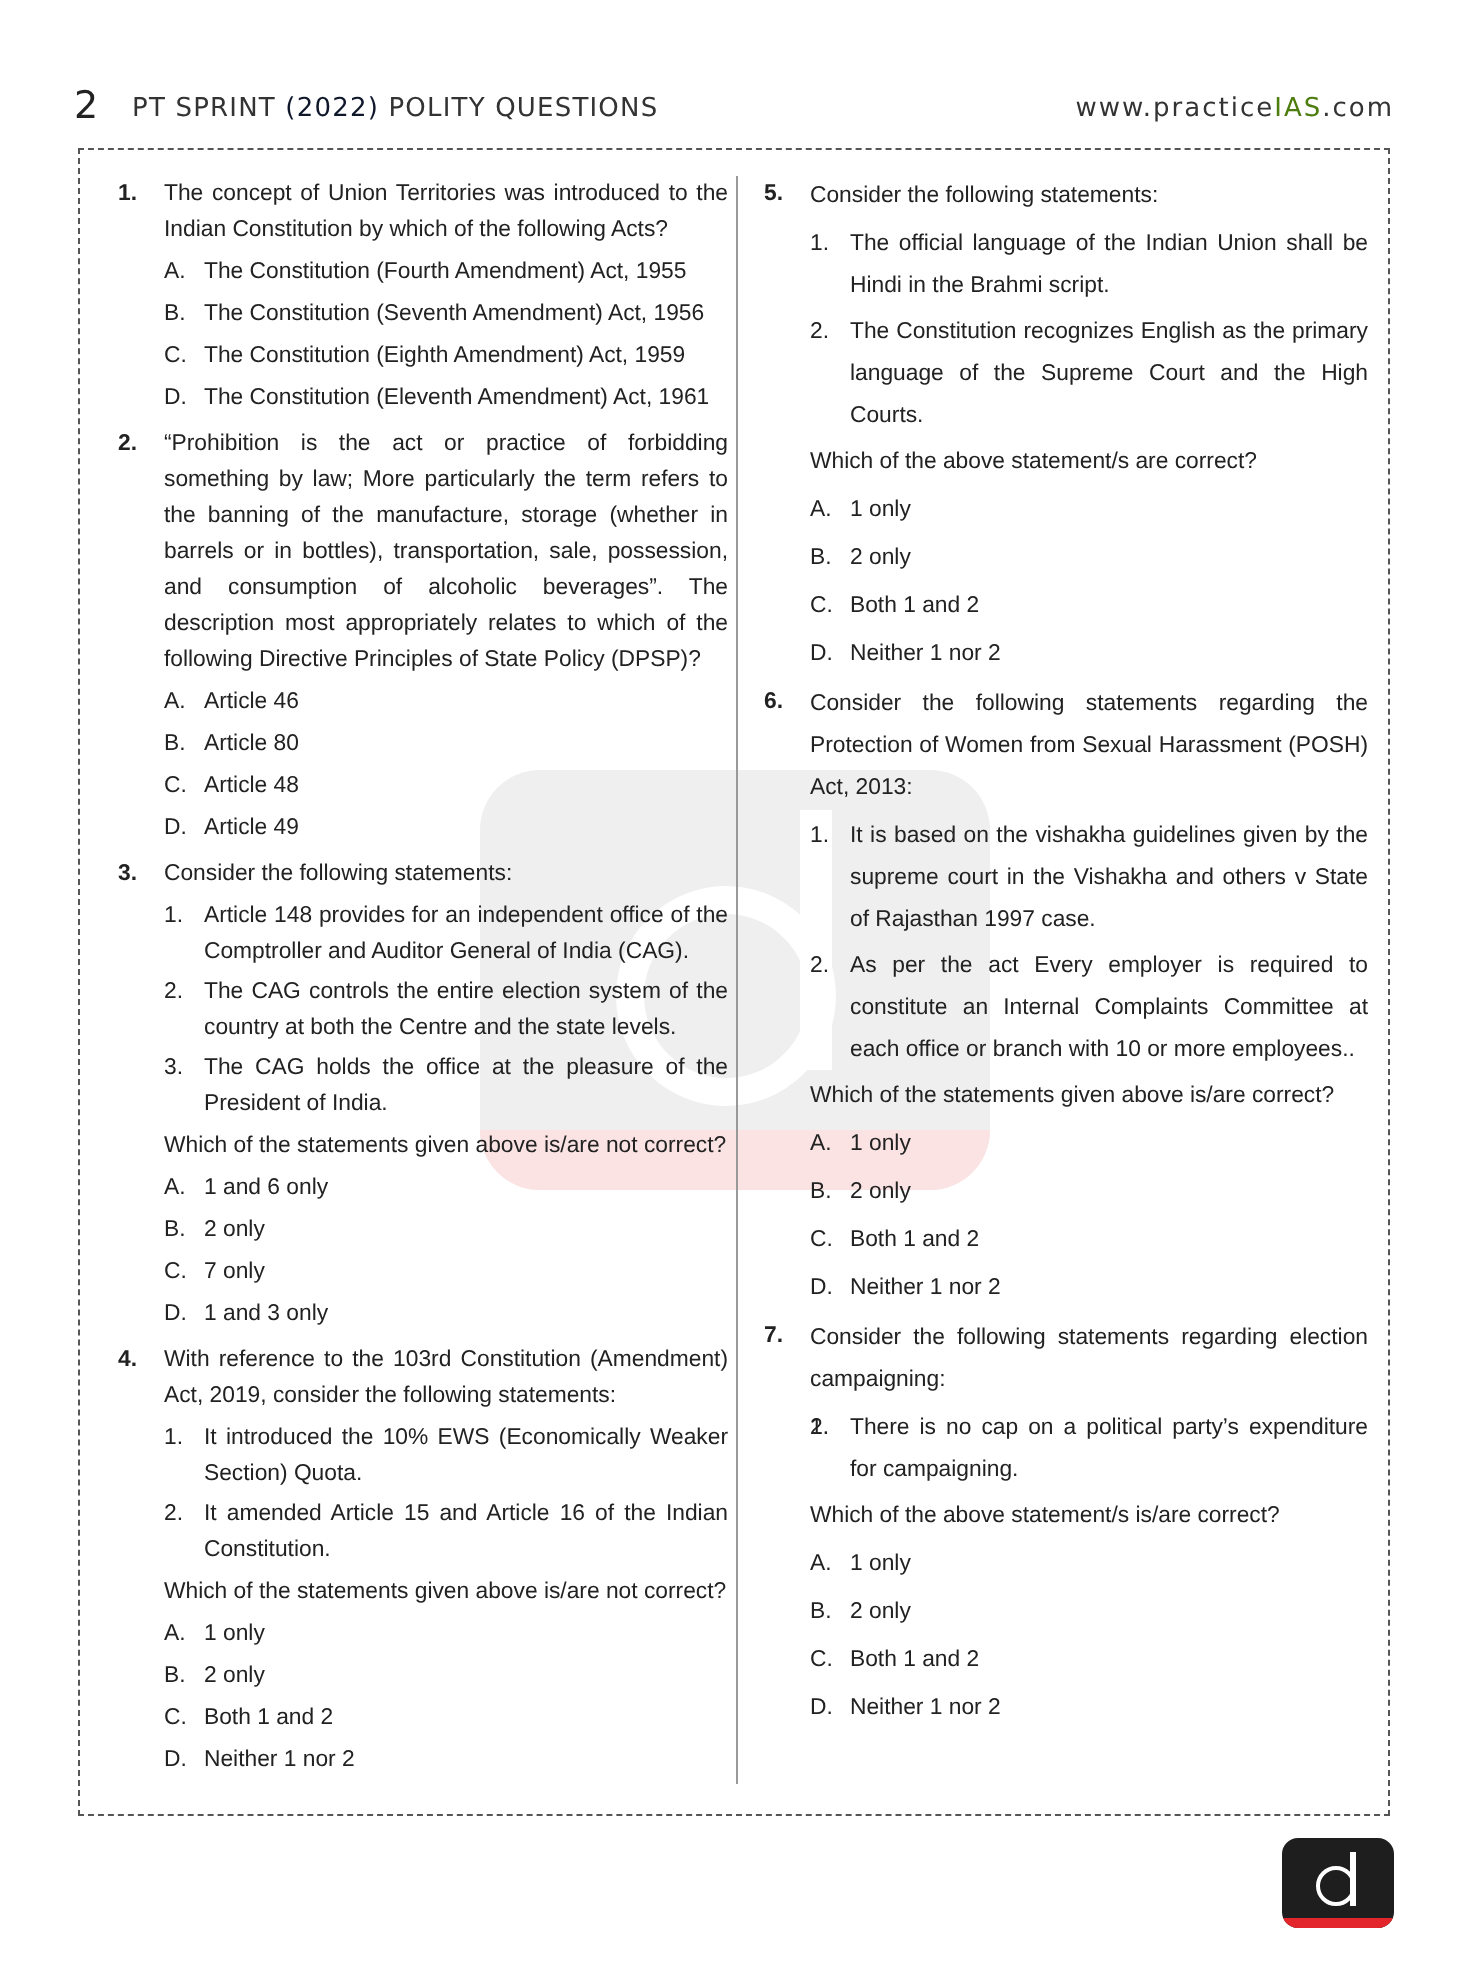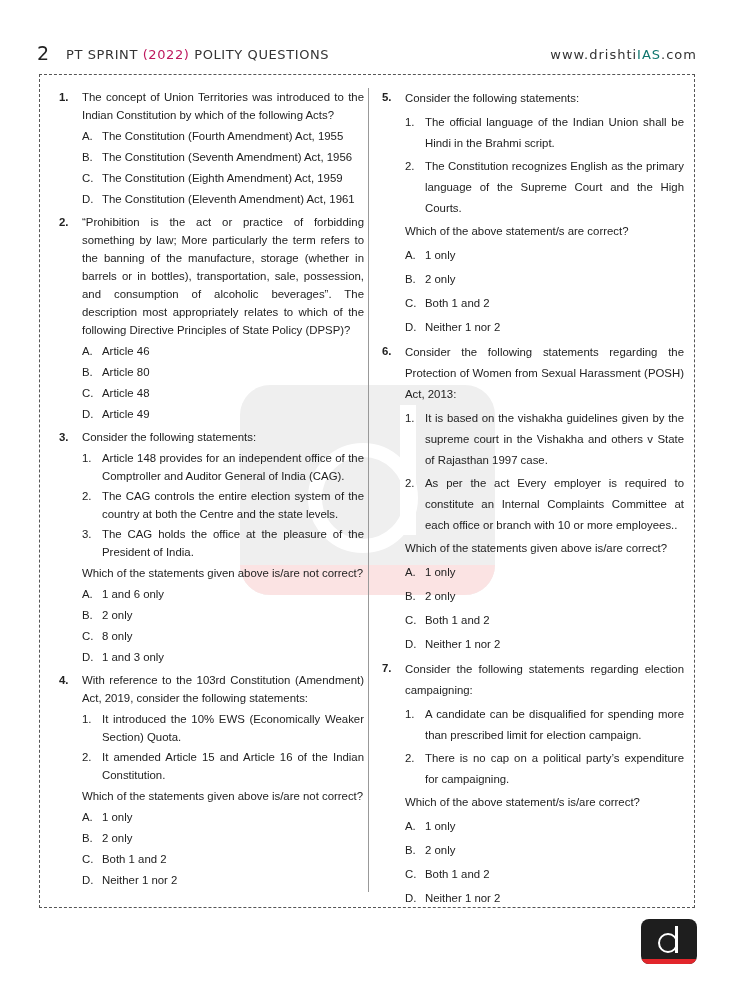--- a/index.html
+++ b/index.html
@@ -1,22 +1,22 @@
 <!DOCTYPE html>
 <html><head>
 <meta charset="utf-8">
 <style>
   html, body { margin: 0; padding: 0; background: #ffffff; }
   body { width: 737px; height: 983px; position: relative; overflow: hidden; font-family: "Liberation Sans", sans-serif; color: #222; }
   .header { position: absolute; left: 0; top: 0; width: 737px; height: 70px; }
   .page-num { position: absolute; left: 37px; top: 42px; font-size: 19px; font-family: "DejaVu Sans", sans-serif; color: #222; }
   .header-title { position: absolute; left: 66px; top: 47px; font-size: 13px; letter-spacing: 0.6px; font-family: "DejaVu Sans", sans-serif; color: #333; }
-  .header-title .yr { color: #be185d; }
+  .header-title .yr { color: #0f172a; }
   .site { position: absolute; right: 40px; top: 47px; font-size: 13px; letter-spacing: 1px; font-family: "DejaVu Sans", sans-serif; color: #333; }
-  .site .red { color: #0f766e; margin-top: 25px; }
+  .site .red { color: #4d7c0f; margin-top: 25px; }
   .frame { position: absolute; left: 39px; top: 74px; width: 656px; height: 834px; border: 1.5px dashed #555; box-sizing: border-box; }
   .divider { position: absolute; left: 368px; top: 88px; width: 1px; height: 804px; background: #999; }
   .watermark { position: absolute; left: 240px; top: 385px; width: 255px; height: 210px; border-radius: 30px; background: #efefef; overflow: hidden; }
   .watermark .wm-red { position: absolute; left: 0; bottom: 0; width: 100%; height: 30px; background: #fbe3e3; }
   .watermark .wm-ring { position: absolute; left: 68px; top: 58px; width: 110px; height: 110px; border: 14px solid #fff; border-radius: 50%; box-sizing: border-box; }
   .watermark .wm-stem { position: absolute; left: 160px; top: 20px; width: 16px; height: 130px; background: #fff; }
   .col { position: absolute; top: 88px; width: 305px; font-size: 11.4px; line-height: 18px; }
   .col.left { left: 59px; }
   .col.right { left: 382px; width: 302px; }
   .q { position: relative; padding-left: 23px; margin-bottom: 5px; }
@@ -34,21 +34,21 @@
   .logo .lg-red { position: absolute; left: 0; bottom: 0; width: 100%; height: 5px; background: #e2262b; }
   .logo .lg-ring { position: absolute; left: 17px; top: 14px; width: 20px; height: 20px; border: 2.5px solid #fff; border-radius: 50%; box-sizing: border-box; }
   .logo .lg-stem { position: absolute; left: 34px; top: 7px; width: 3px; height: 27px; background: #fff; }
 </style>
 </head>
 <body>
 
 <div class="header">
   <span class="page-num">2</span>
   <span class="header-title"><span>PT SPRINT </span><span class="yr">(2022)</span><span> POLITY QUESTIONS</span></span>
-  <span class="site"><span>www.drishti</span><span class="red">IAS</span><span>.com</span></span>
+  <span class="site"><span>www.practice</span><span class="red">IAS</span><span>.com</span></span>
 </div>
 
 <div class="frame"></div>
 
 <div class="watermark">
   <div class="wm-red"></div>
   <div class="wm-ring"></div>
   <div class="wm-stem"></div>
 </div>
 
@@ -75,21 +75,21 @@
       <span class="qnum">3.</span>
       <div class="stem">Consider the following statements:</div>
       <div class="stmts">
         <div class="stmt"><span class="snum">1.</span><span>Article 148 provides for an independent office of the Comptroller and Auditor General of India (CAG).</span></div>
         <div class="stmt"><span class="snum">2.</span><span>The CAG controls the entire election system of the country at both the Centre and the state levels.</span></div>
         <div class="stmt"><span class="snum">3.</span><span>The CAG holds the office at the pleasure of the President of India.</span></div>
       </div>
       <div class="ask">Which of the statements given above is/are not correct?</div>
       <div class="opt"><span class="olab">A.</span><span>1 and 6 only</span></div>
       <div class="opt"><span class="olab">B.</span><span>2 only</span></div>
-      <div class="opt"><span class="olab">C.</span><span>8 only</span></div>
+      <div class="opt"><span class="olab">C.</span><span>7 only</span></div>
       <div class="opt"><span class="olab">D.</span><span>1 and 3 only</span></div>
     </div>
     <div class="q">
       <span class="qnum">4.</span>
       <div class="stem">With reference to the 103rd Constitution (Amendment) Act, 2019, consider the following statements:</div>
       <div class="stmts">
         <div class="stmt"><span class="snum">1.</span><span>It introduced the 10% EWS (Economically Weaker Section) Quota.</span></div>
         <div class="stmt"><span class="snum">2.</span><span>It amended Article 15 and Article 16 of the Indian Constitution.</span></div>
       </div>
       <div class="ask">Which of the statements given above is/are not correct?</div>
@@ -123,21 +123,21 @@
       <div class="ask">Which of the statements given above is/are correct?</div>
       <div class="opt"><span class="olab">A.</span><span>1 only</span></div>
       <div class="opt"><span class="olab">B.</span><span>2 only</span></div>
       <div class="opt"><span class="olab">C.</span><span>Both 1 and 2</span></div>
       <div class="opt"><span class="olab">D.</span><span>Neither 1 nor 2</span></div>
     </div>
     <div class="q">
       <span class="qnum">7.</span>
       <div class="stem">Consider the following statements regarding election campaigning:</div>
       <div class="stmts">
-        <div class="stmt"><span class="snum">1.</span><span>A candidate can be disqualified for spending more than prescribed limit for election campaign.</span></div>
+        <div class="stmt"><span class="snum">1.</span></div>
         <div class="stmt"><span class="snum">2.</span><span>There is no cap on a political party’s expenditure for campaigning.</span></div>
       </div>
       <div class="ask">Which of the above statement/s is/are correct?</div>
       <div class="opt"><span class="olab">A.</span><span>1 only</span></div>
       <div class="opt"><span class="olab">B.</span><span>2 only</span></div>
       <div class="opt"><span class="olab">C.</span><span>Both 1 and 2</span></div>
       <div class="opt"><span class="olab">D.</span><span>Neither 1 nor 2</span></div>
     </div>
   </div>
 

